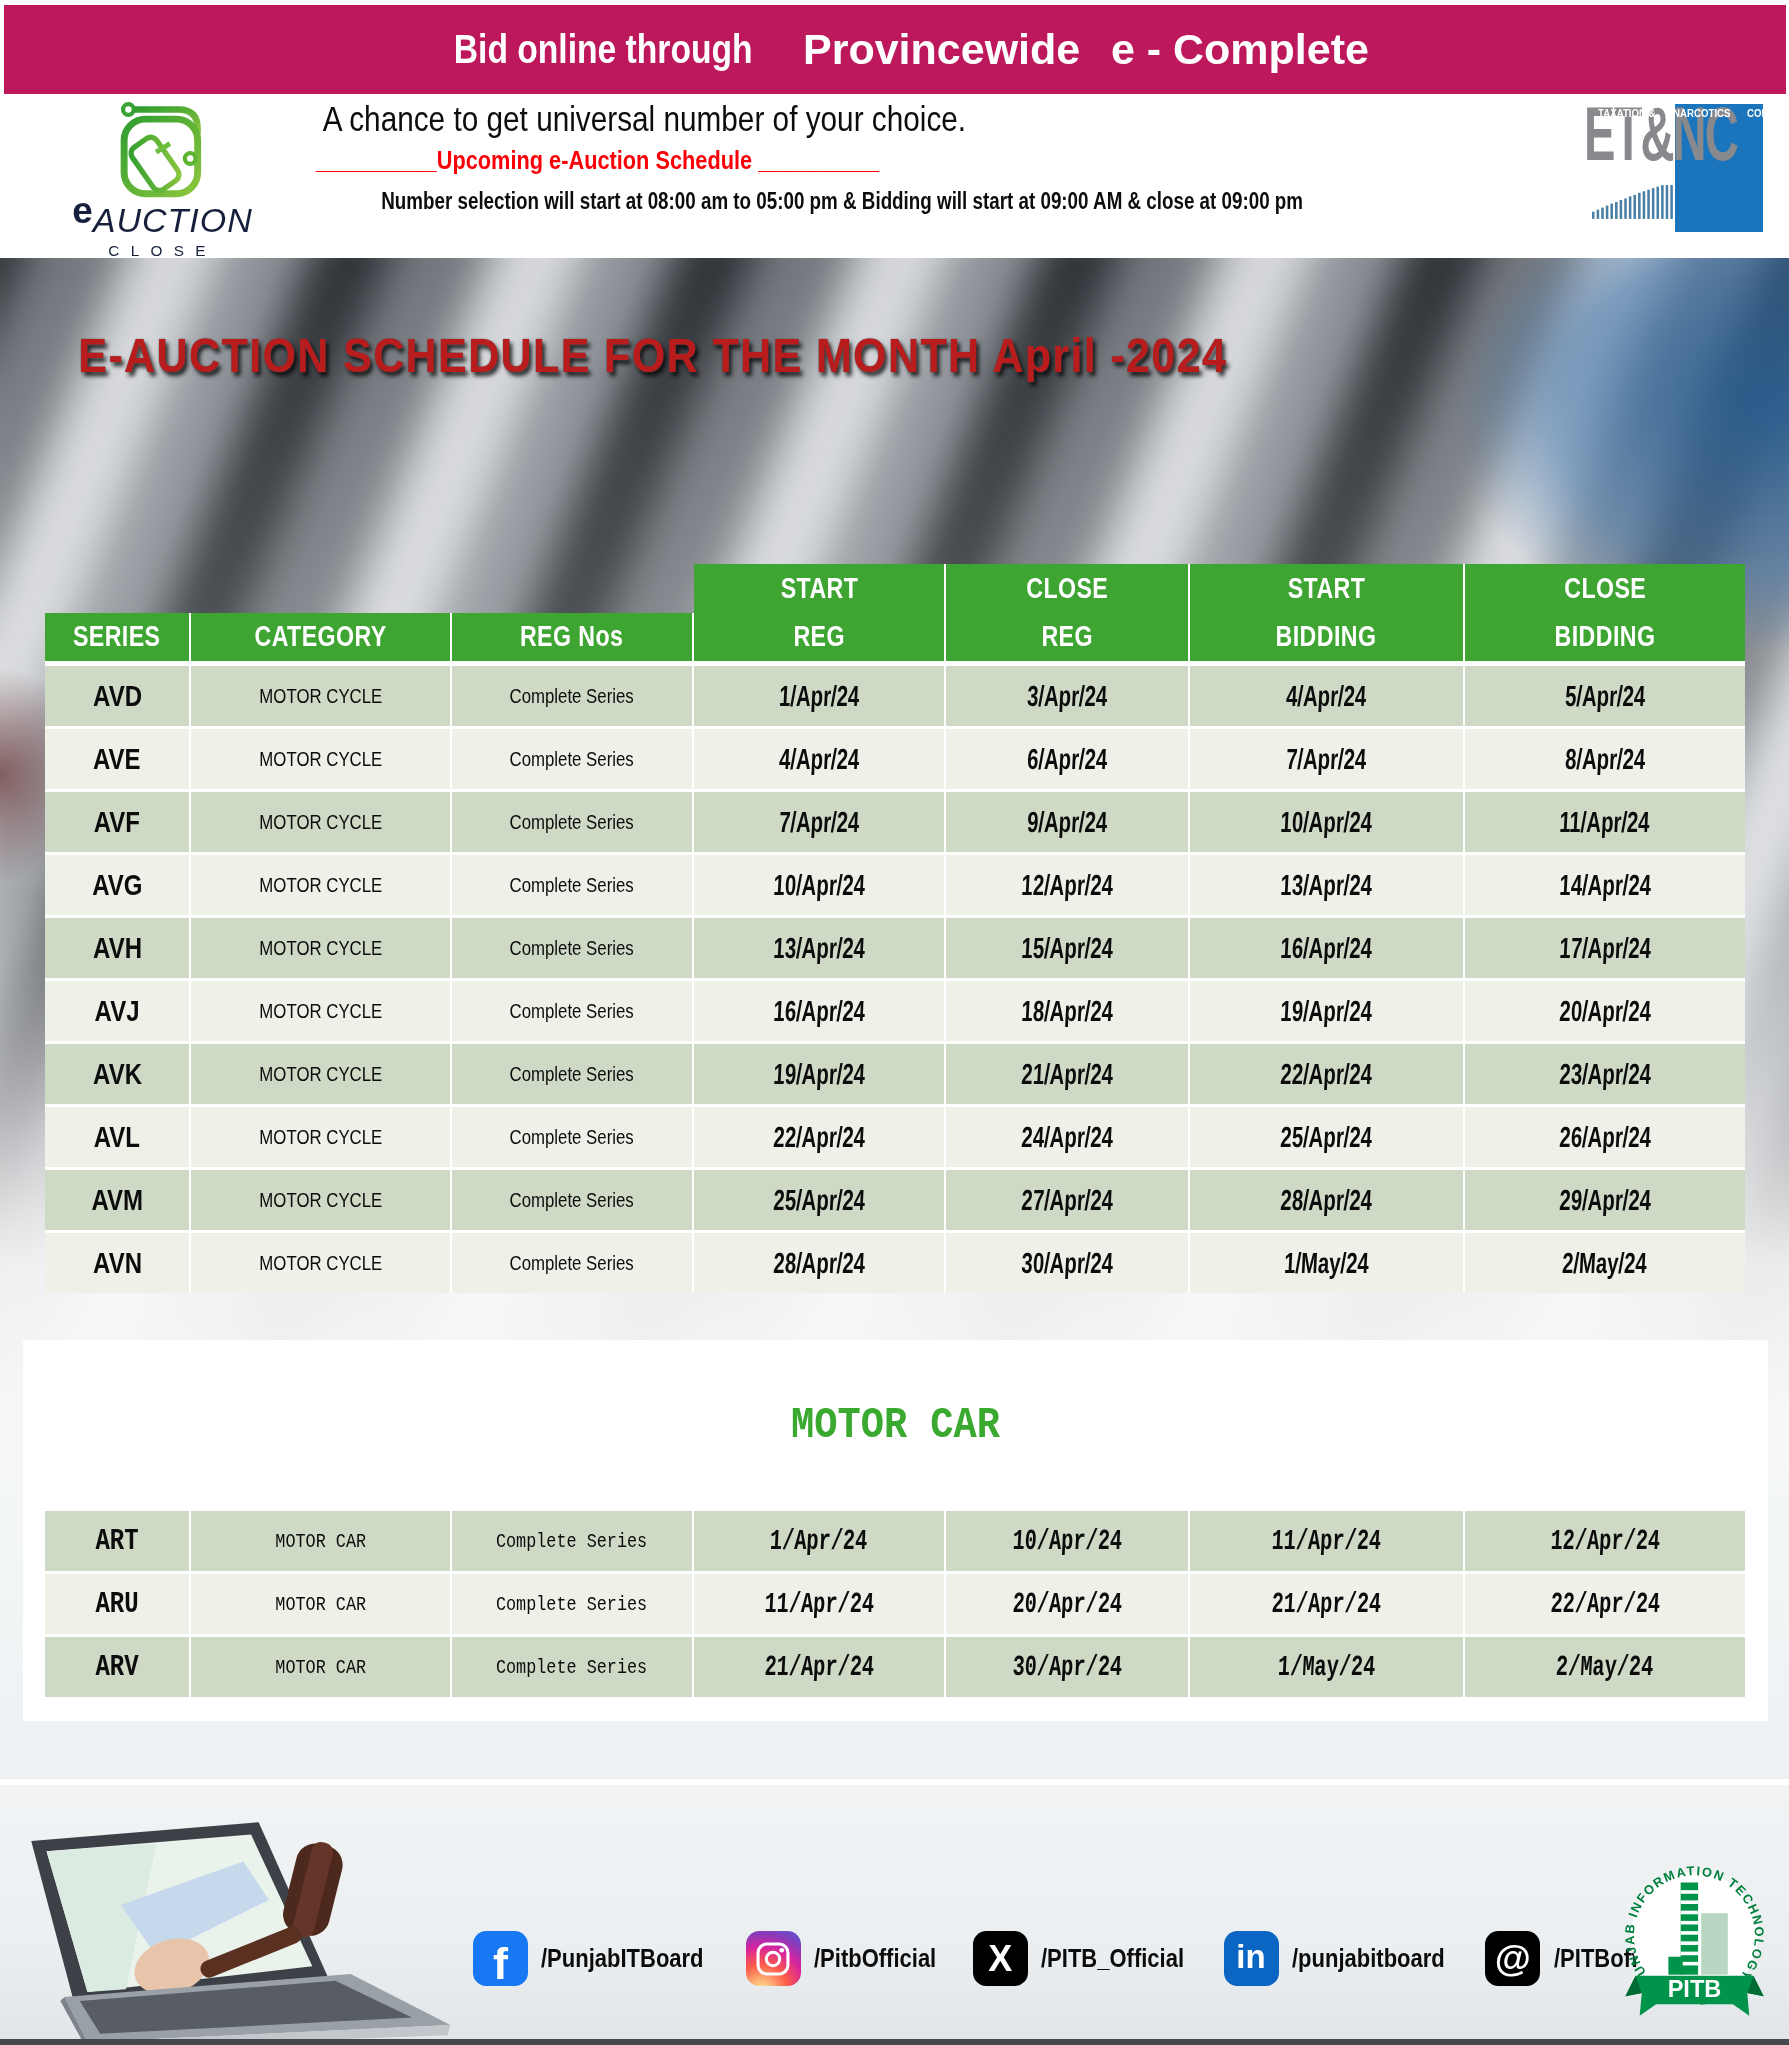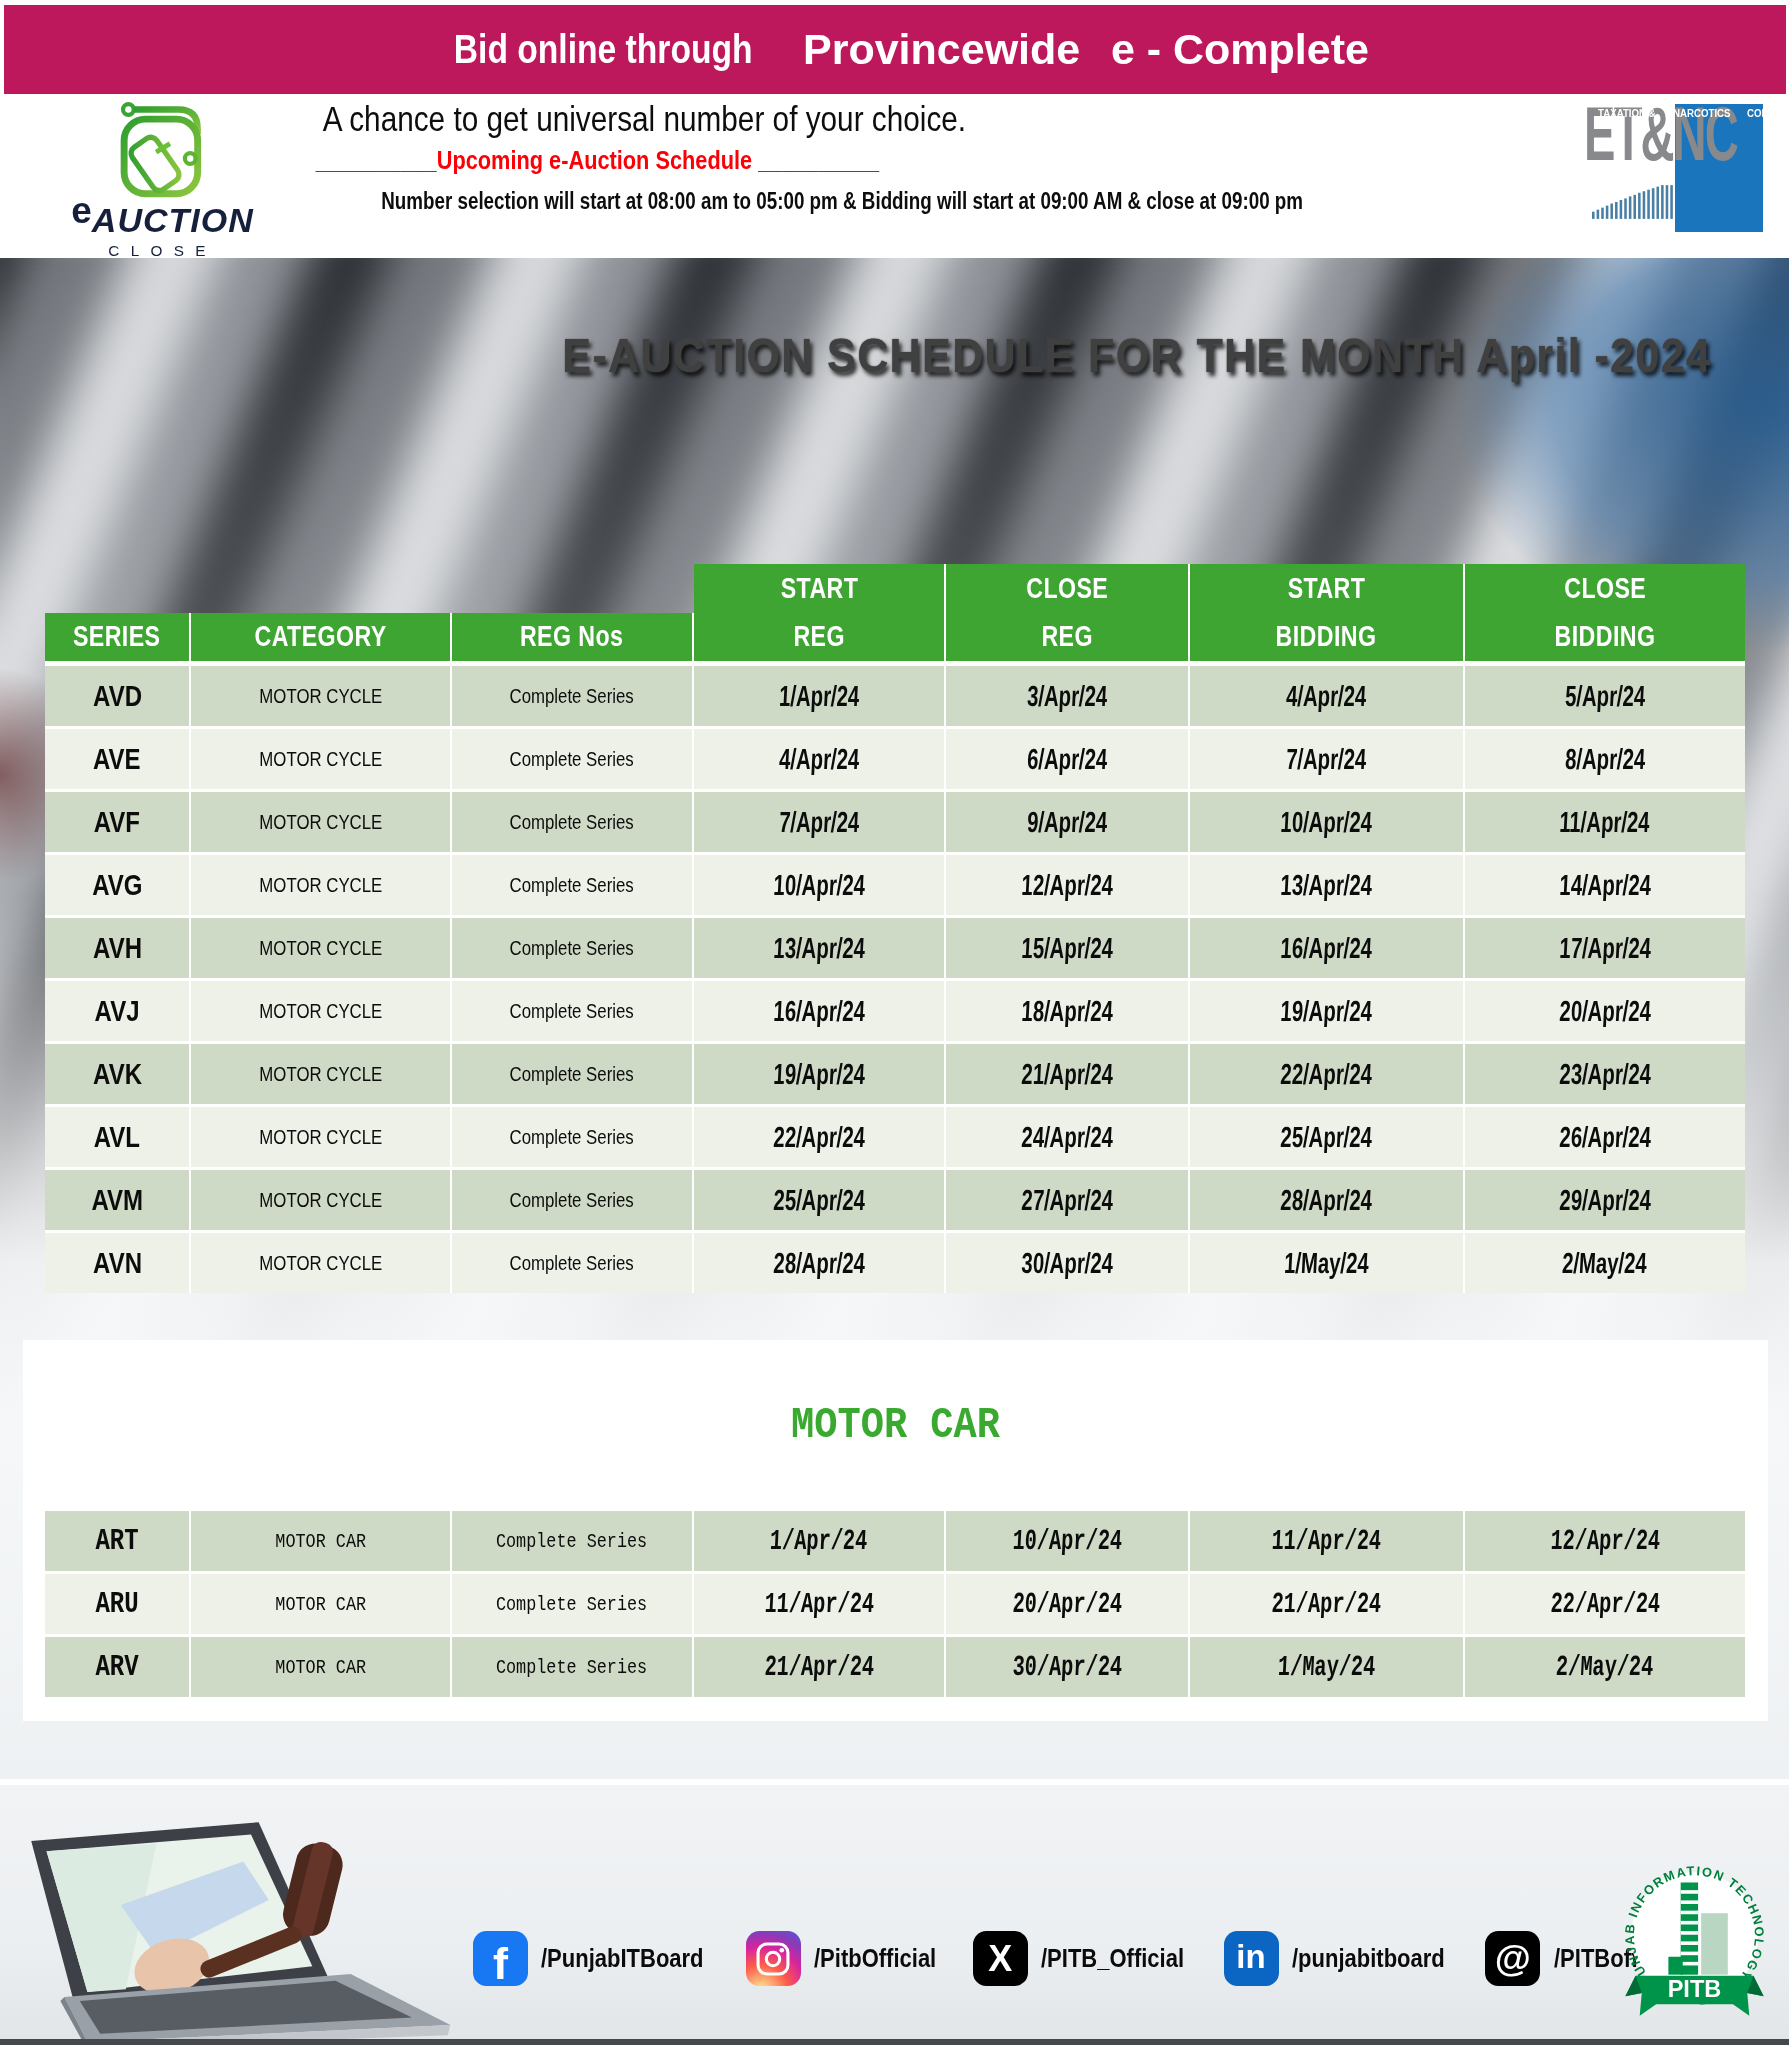--- a/index.html
+++ b/index.html
@@ -12,21 +12,21 @@
   .b1{font-size:41px;display:inline-block;transform:scaleX(0.82);}
   .b2{font-size:43px;display:inline-block;}
   .b3{font-size:43px;display:inline-block;margin-left:13.3px;}
 
   
   .header{position:absolute;left:0;top:95px;width:1790px;height:164px;background:#fff;}
   .eauction-logo{position:absolute;left:60px;top:6.1px;width:205px;height:153px;text-align:center;}
   .logo-graphic{display:block;margin:0 auto;}
   .logo-textline{margin-top:-6.1px;line-height:1;}
   .logo-e{font-size:37px;font-weight:bold;color:#16203c;vertical-align:9.2px;}
-  .logo-auction{font-size:34px;font-weight:bold;font-style:italic;color:#16203c;letter-spacing:1px;}
+  .logo-auction{font-size:34px;font-weight:normal;font-style:italic;color:#16203c;letter-spacing:1px;}
   .logo-punjab{margin-top:5.1px;font-size:15.3px;letter-spacing:11.3px;color:#16203c;}
 
   .header-center{position:absolute;left:266px;top:4.1px;width:1289px;text-align:left;}
   .tagline{font-size:35px;color:#0d0d0d;}
   .schedline{margin-top:7.2px;font-size:25.6px;font-weight:bold;color:#fb0007;}
   .timing{margin-top:12.3px;font-size:23.5px;font-weight:bold;color:#0d0d0d;}
   .sx85{display:inline-block;transform:scaleX(0.85);}
   .sx80{display:inline-block;transform:scaleX(0.80);}
 
   .etnc{position:absolute;left:1574px;top:9.2px;width:189px;height:128px;display:flex;align-items:stretch;}
@@ -41,22 +41,22 @@
   
   .hero{position:absolute;left:0;top:258px;width:1790px;height:1521px;overflow:hidden;background:#cfd3d7;}
   .hero::before{content:'';position:absolute;left:-41px;top:-41px;right:-41px;height:1176px;
       background:repeating-linear-gradient(112deg,#2e3136 0 77px,#74787e 77px 169px,#d6d8db 169px 256px,#8e9298 256px 338px);
       filter:blur(21.5px);}
   .hero::after{content:'';position:absolute;inset:0;
       background:
         linear-gradient(180deg,rgba(255,255,255,0) 0%,rgba(246,247,249,0.25) 42%,rgba(248,249,250,0.93) 66%,#f5f7f8 78%,#eef1f3 100%),
         radial-gradient(ellipse 419px 317px at 99% 10%,rgba(30,86,140,0.92),rgba(52,108,165,0.55) 52%,rgba(0,0,0,0) 76%),
         radial-gradient(ellipse 133px 153px at 0% 34%,rgba(84,30,32,0.85),rgba(0,0,0,0) 70%);}
-  .hero-title{position:absolute;z-index:3;left:0;top:69px;width:1790px;text-align:right;
-      font-size:49px;font-weight:bold;color:#404040;letter-spacing:1.5px;
+  .hero-title{position:absolute;z-index:3;left:0;top:69px;width:1790px;text-align:left;
+      font-size:49px;font-weight:bold;color:#b91c1c;letter-spacing:1.5px;
       text-shadow:0 0 1.5px #4a4a4a,3.1px 3.6px 4.6px rgba(0,0,0,0.82);}
   .hero-title>span{display:inline-block;transform:scaleX(0.88);}
 
   
   .table-wrap{position:absolute;left:45px;width:1700px;z-index:4;}
   .t1{top:492px;}
   .thead{display:flex;height:169px;border-bottom:5.1px solid #fff;align-items:flex-end;}
   .hcell{background:#3EA532;display:flex;flex-direction:column;justify-content:center;align-items:center;
          border-right:2.6px solid #fff;color:#fff;font-weight:bold;box-sizing:border-box;}
   .hcell:last-child{border-right:none;}

